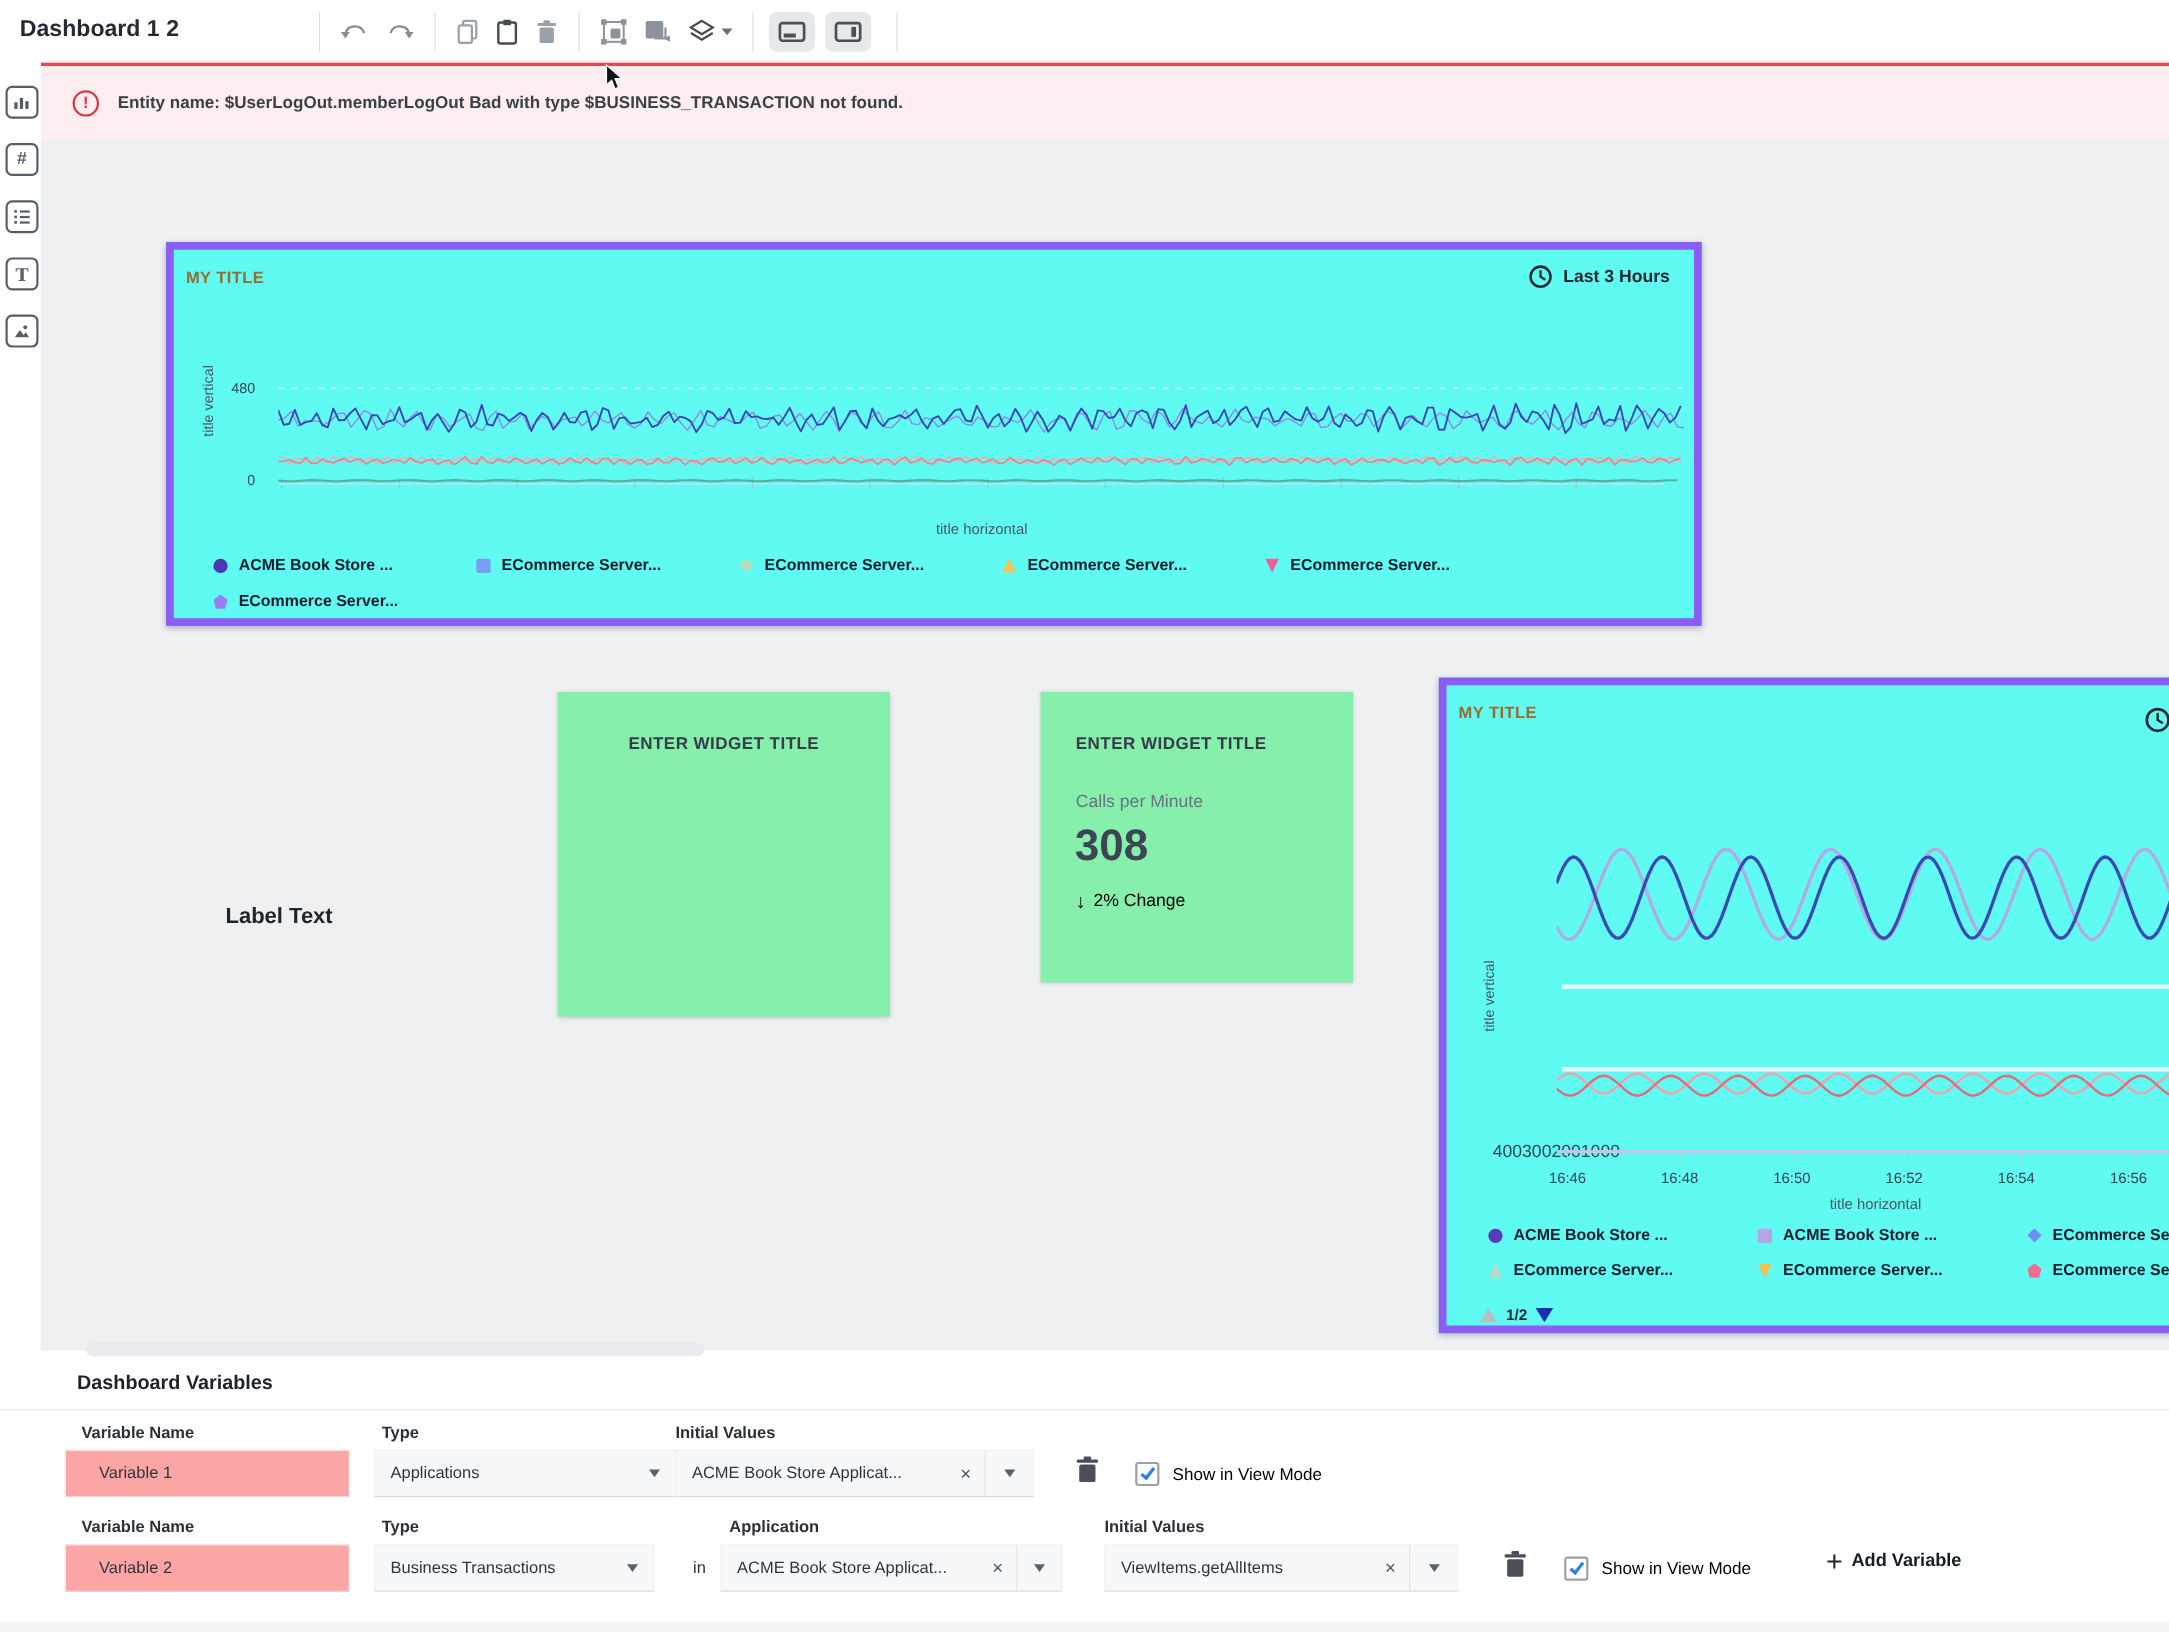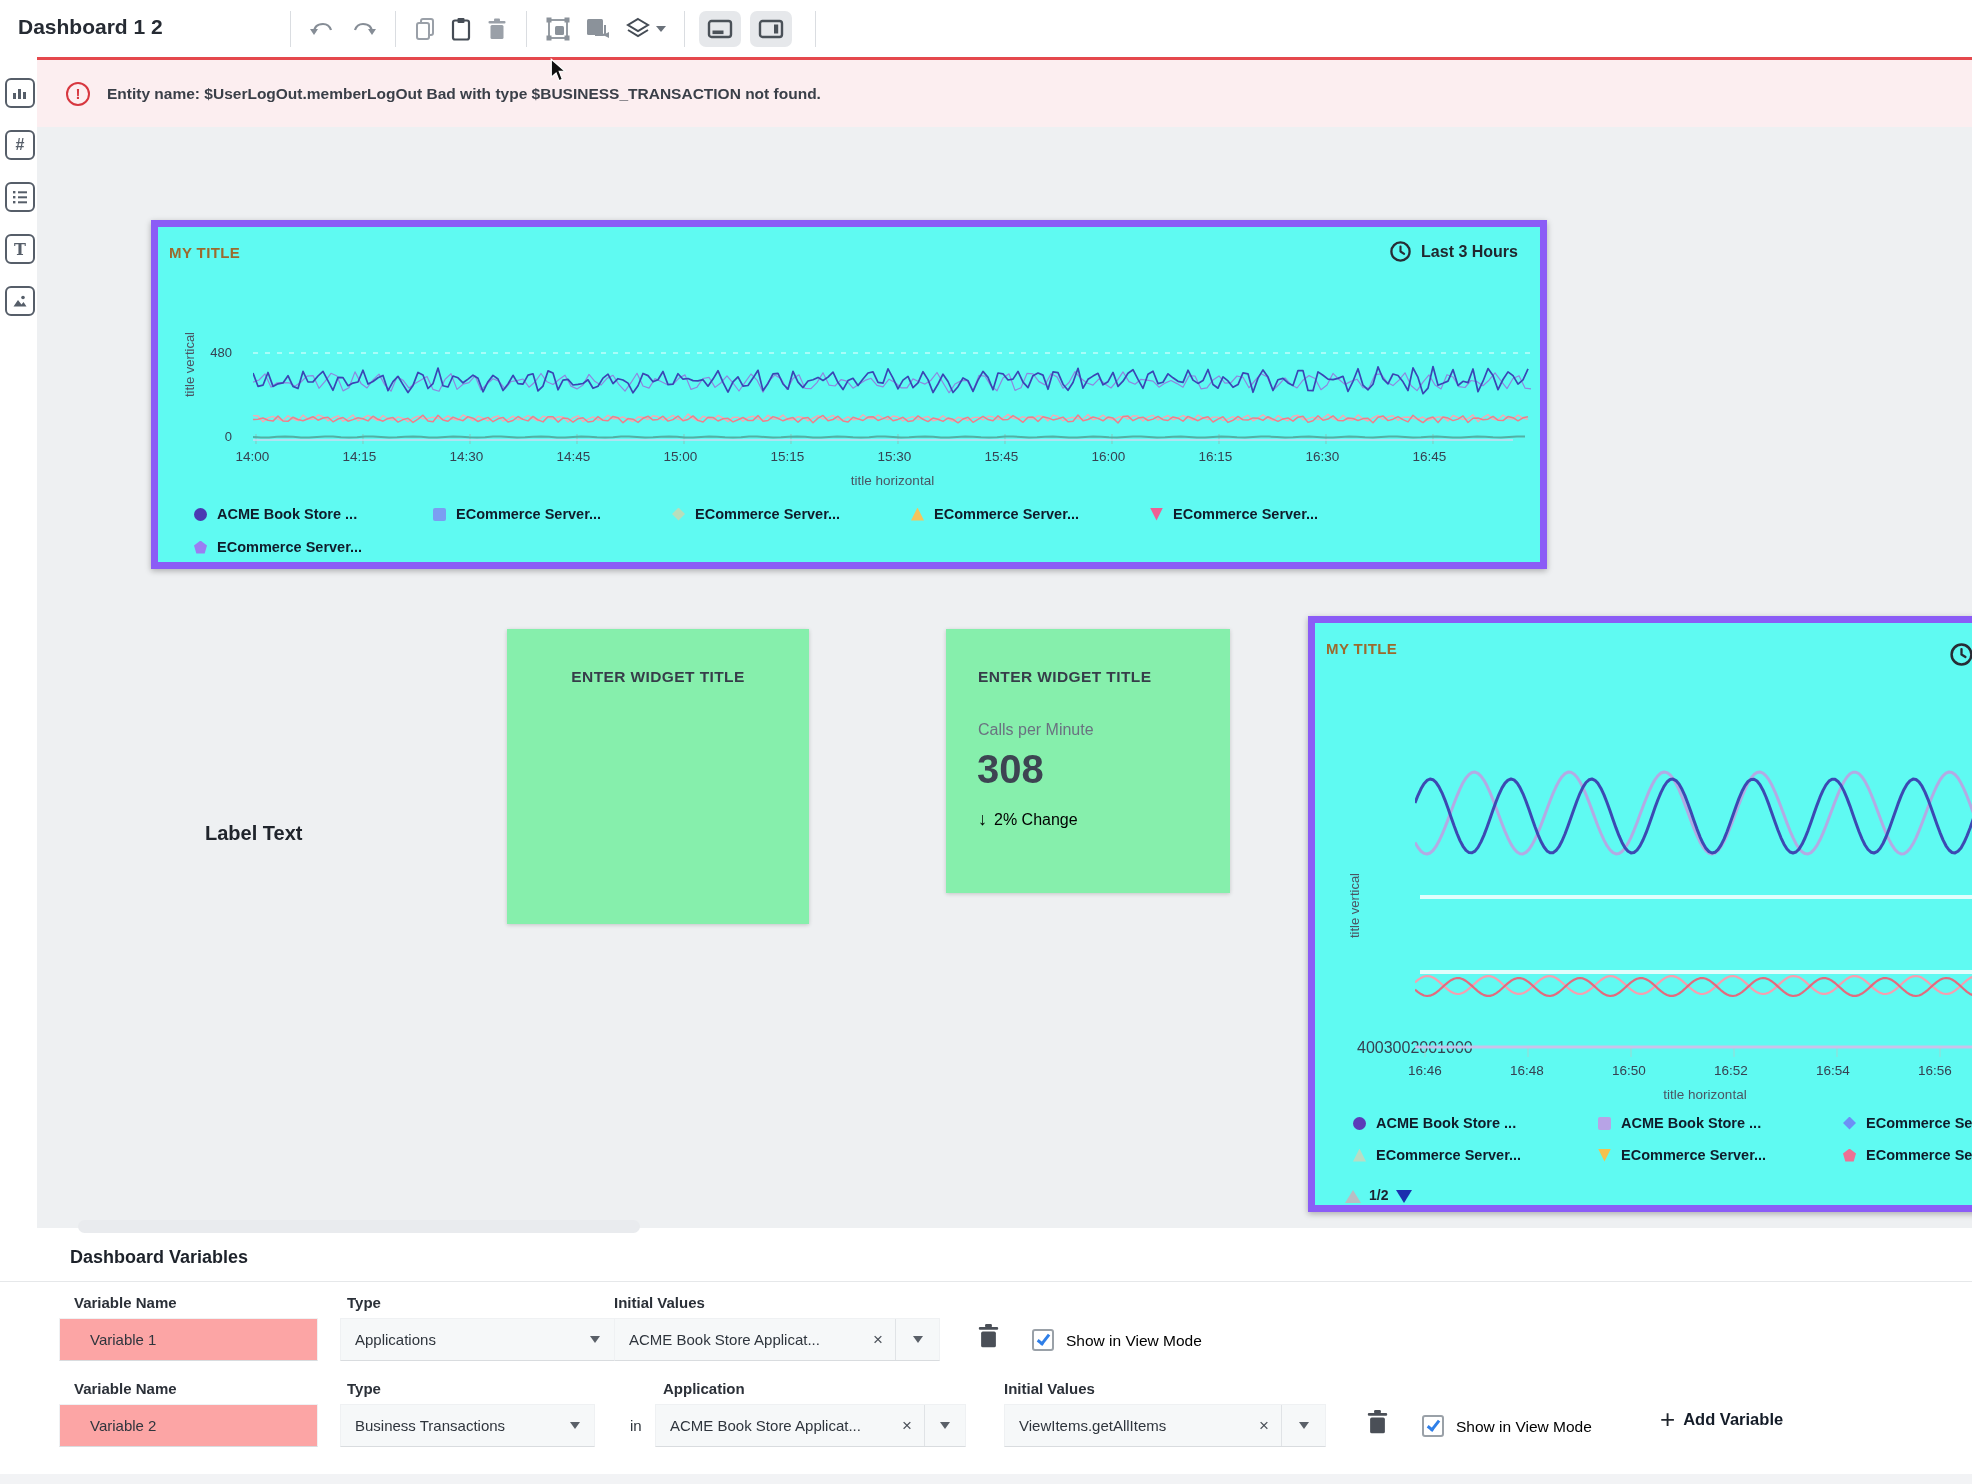--- a/index.html
+++ b/index.html
@@ -64,21 +64,21 @@
   .leg1 { left:36px; top:279px; grid-template-columns:repeat(5,239px); row-gap:17px; }
   .leg2 { left:38px; top:492px; grid-template-columns:repeat(3,245px); row-gap:16px; }
   .litem { display:flex; align-items:center; gap:10px; white-space:nowrap; font-size:14.5px; font-weight:bold; color:#101c2b; }
   .marker { width:13px; height:13px; flex:0 0 13px; display:inline-block; }
   .m-circle { border-radius:50%; }
   .m-square { border-radius:2px; }
   .m-diamond { clip-path:polygon(50% 0,100% 50%,50% 100%,0 50%); }
   .m-triangle-up { clip-path:polygon(50% 0,100% 100%,0 100%); }
   .m-triangle-down { clip-path:polygon(0 0,100% 0,50% 100%); }
   .m-pentagon { clip-path:polygon(50% 0,100% 38%,82% 100%,18% 100%,0 38%); }
-  .pager { position:absolute; left:30px; top:564px; display:flex; align-items:flex-end; gap:8px;
+  .pager { position:absolute; left:30px; top:564px; display:flex; align-items:center; gap:8px;
            font-size:14px; font-weight:bold; color:#1c2330; }
   .tri-up { width:0; height:0; border-left:8px solid transparent; border-right:8px solid transparent; border-bottom:13px solid #b9bec4; }
   .tri-down { width:0; height:0; border-left:8px solid transparent; border-right:8px solid transparent; border-top:13px solid #1b2fae; }
 
   
   .label-widget { position:absolute; left:205px; top:822px; font-size:20px; font-weight:bold; color:#20252c; }
   .whitew { position:absolute; background:#86efac; box-shadow:0 1px 4px rgba(0,0,0,.18); }
   .w-health { left:507px; top:629px; width:302px; height:295px; }
   .w-metric { left:946px; top:629px; width:284px; height:264px; }
   .cw-title { position:absolute; top:39px; left:0; right:0; text-align:center; font-size:15.5px; font-weight:bold;
@@ -273,34 +273,20 @@
           <line x1="1073" x2="1073" y1="97" y2="107" stroke="#86c7bf" stroke-width="1"></line>
           <line x1="1180" x2="1180" y1="97" y2="107" stroke="#86c7bf" stroke-width="1"></line>
         </g>
       <polyline points="0.0,103.0 20.0,103.0 40.0,103.0 60.0,103.0 80.0,103.0 100.0,103.0 120.0,103.0 140.0,103.0 160.0,103.0 180.0,103.0 200.0,103.0 220.0,103.0 240.0,103.0 260.0,103.0 280.0,103.0 300.0,103.0 320.0,103.0 340.0,103.0 360.0,103.0 380.0,103.0 400.0,103.0 420.0,103.0 440.0,103.0 460.0,103.0 480.0,103.0 500.0,103.0 520.0,103.0 540.0,103.0 560.0,103.0 580.0,103.0 600.0,103.0 620.0,103.0 640.0,103.0 660.0,103.0 680.0,103.0 700.0,103.0 720.0,103.0 740.0,103.0 760.0,103.0 780.0,103.0 800.0,103.0 820.0,103.0 840.0,103.0 860.0,103.0 880.0,103.0 900.0,103.0 920.0,103.0 940.0,103.0 960.0,103.0 980.0,103.0 1000.0,103.0 1020.0,103.0 1040.0,103.0 1060.0,103.0 1080.0,103.0 1100.0,103.0 1120.0,103.0 1140.0,103.0 1160.0,103.0 1180.0,103.0 1200.0,103.0 1220.0,103.0 1240.0,103.0 1260.0,103.0" fill="none" stroke="#cfd9f2" stroke-width="1.5" stroke-linejoin="round"></polyline>
       <polyline points="0.0,100.0 8.0,100.5 16.0,100.4 24.0,99.8 32.0,99.5 40.0,99.8 48.0,100.4 56.0,100.5 64.0,100.0 72.0,99.5 80.0,99.6 88.0,100.2 96.0,100.5 104.0,100.2 112.0,99.6 120.0,99.5 128.0,100.0 136.0,100.5 144.0,100.3 152.0,99.8 160.0,99.5 168.0,99.8 176.0,100.4 184.0,100.5 192.0,100.0 200.0,99.5 208.0,99.7 216.0,100.2 224.0,100.5 232.0,100.2 240.0,99.6 248.0,99.5 256.0,100.0 264.0,100.5 272.0,100.3 280.0,99.8 288.0,99.5 296.0,99.8 304.0,100.4 312.0,100.5 320.0,100.0 328.0,99.5 336.0,99.7 344.0,100.2 352.0,100.5 360.0,100.2 368.0,99.6 376.0,99.5 384.0,100.0 392.0,100.5 400.0,100.3 408.0,99.8 416.0,99.5 424.0,99.8 432.0,100.4 440.0,100.5 448.0,100.0 456.0,99.5 464.0,99.7 472.0,100.2 480.0,100.5 488.0,100.2 496.0,99.6 504.0,99.5 512.0,100.0 520.0,100.5 528.0,100.3 536.0,99.8 544.0,99.5 552.0,99.8 560.0,100.4 568.0,100.4 576.0,100.0 584.0,99.5 592.0,99.7 600.0,100.2 608.0,100.5 616.0,100.2 624.0,99.6 632.0,99.6 640.0,100.0 648.0,100.5 656.0,100.3 664.0,99.8 672.0,99.5 680.0,99.8 688.0,100.4 696.0,100.4 704.0,100.0 712.0,99.5 720.0,99.7 728.0,100.2 736.0,100.5 744.0,100.2 752.0,99.6 760.0,99.6 768.0,100.0 776.0,100.5 784.0,100.3 792.0,99.8 800.0,99.5 808.0,99.9 816.0,100.4 824.0,100.4 832.0,100.0 840.0,99.5 848.0,99.7 856.0,100.2 864.0,100.5 872.0,100.1 880.0,99.6 888.0,99.6 896.0,100.1 904.0,100.5 912.0,100.3 920.0,99.8 928.0,99.5 936.0,99.9 944.0,100.4 952.0,100.4 960.0,99.9 968.0,99.5 976.0,99.7 984.0,100.2 992.0,100.5 1000.0,100.1 1008.0,99.6 1016.0,99.6 1024.0,100.1 1032.0,100.5 1040.0,100.3 1048.0,99.8 1056.0,99.5 1064.0,99.9 1072.0,100.4 1080.0,100.4 1088.0,99.9 1096.0,99.5 1104.0,99.7 1112.0,100.2 1120.0,100.5 1128.0,100.1 1136.0,99.6 1144.0,99.6 1152.0,100.1 1160.0,100.5 1168.0,100.3 1176.0,99.7 1184.0,99.5 1192.0,99.9 1200.0,100.4 1208.0,100.4 1216.0,99.9 1224.0,99.5 1232.0,99.7 1240.0,100.3 1248.0,100.5 1256.0,100.1 1264.0,99.6 1272.0,99.6" fill="none" stroke="#52b0a4" stroke-width="2" stroke-linejoin="round"></polyline>
       <polyline points="0.0,45.2 6.0,43.0 12.0,36.9 18.0,50.2 24.0,45.8 30.0,45.6 36.0,45.8 42.0,49.2 48.0,45.0 54.0,39.1 60.0,38.6 66.0,51.3 72.0,44.3 78.0,36.3 84.0,39.0 90.0,53.9 96.0,50.7 102.0,34.9 108.0,46.4 114.0,51.0 120.0,42.9 126.0,37.1 132.0,48.1 138.0,54.2 144.0,39.8 150.0,43.2 156.0,51.1 162.0,46.5 168.0,42.9 174.0,39.5 180.0,52.4 186.0,54.3 192.0,42.4 198.0,36.7 204.0,52.4 210.0,47.2 216.0,45.7 222.0,38.8 228.0,52.9 234.0,47.0 240.0,41.7 246.0,44.3 252.0,51.8 258.0,44.5 264.0,43.7 270.0,42.0 276.0,50.2 282.0,45.0 288.0,36.5 294.0,44.8 300.0,47.5 306.0,42.5 312.0,38.2 318.0,49.1 324.0,51.9 330.0,47.9 336.0,37.4 342.0,44.6 348.0,48.1 354.0,41.4 360.0,38.3 366.0,47.7 372.0,54.2 378.0,45.7 384.0,36.3 390.0,49.0 396.0,51.1 402.0,41.6 408.0,44.5 414.0,47.5 420.0,47.3 426.0,41.1 432.0,37.9 438.0,52.4 444.0,50.2 450.0,41.5 456.0,40.3 462.0,50.4 468.0,45.7 474.0,38.9 480.0,46.0 486.0,54.0 492.0,45.3 498.0,37.0 504.0,43.1 510.0,55.2 516.0,43.9 522.0,37.9 528.0,41.8 534.0,52.5 540.0,41.5 546.0,37.8 552.0,51.5 558.0,51.7 564.0,45.6 570.0,35.7 576.0,48.1 582.0,49.0 588.0,42.7 594.0,44.2 600.0,51.2 606.0,47.3 612.0,43.4 618.0,41.3 624.0,48.4 630.0,49.8 636.0,42.2 642.0,45.5 648.0,50.8 654.0,50.9 660.0,41.9 666.0,44.7 672.0,47.1 678.0,43.2 684.0,35.5 690.0,45.7 696.0,55.8 702.0,47.0 708.0,43.8 714.0,43.4 720.0,54.0 726.0,38.4 732.0,39.2 738.0,48.9 744.0,53.8 750.0,41.0 756.0,36.8 762.0,53.4 768.0,50.7 774.0,36.4 780.0,36.8 786.0,44.6 792.0,47.9 798.0,36.7 804.0,39.9 810.0,51.2 816.0,45.5 822.0,34.6 828.0,41.6 834.0,46.0 840.0,48.1 846.0,41.8 852.0,47.0 858.0,51.0 864.0,43.8 870.0,34.9 876.0,44.6 882.0,47.2 888.0,42.3 894.0,43.2 900.0,44.1 906.0,50.2 912.0,46.1 918.0,43.5 924.0,46.6 930.0,50.3 936.0,38.9 942.0,39.0 948.0,51.8 954.0,50.9 960.0,42.9 966.0,38.9 972.0,46.1 978.0,45.7 984.0,39.0 990.0,40.3 996.0,50.8 1002.0,43.5 1008.0,36.7 1014.0,39.6 1020.0,53.2 1026.0,47.5 1032.0,40.9 1038.0,47.6 1044.0,51.0 1050.0,43.2 1056.0,38.6 1062.0,41.5 1068.0,52.7 1074.0,48.1 1080.0,36.4 1086.0,42.5 1092.0,47.4 1098.0,44.4 1104.0,42.2 1110.0,50.7 1116.0,51.0 1122.0,37.7 1128.0,36.9 1134.0,45.2 1140.0,48.6 1146.0,43.1 1152.0,35.8 1158.0,48.5 1164.0,53.6 1170.0,45.2 1176.0,37.9 1182.0,48.0 1188.0,51.9 1194.0,37.7 1200.0,40.0 1206.0,49.6 1212.0,50.5 1218.0,43.5 1224.0,44.7 1230.0,48.7 1236.0,43.2 1242.0,35.8 1248.0,43.9 1254.0,51.6 1260.0,41.5 1266.0,38.7 1272.0,51.1 1278.0,51.9" fill="none" stroke="#8f86e0" stroke-width="1.2" stroke-linejoin="round"></polyline>
       <polyline points="0.0,36.0 5.0,49.3 10.0,48.2 15.0,35.5 20.0,49.4 25.0,46.8 30.0,45.9 35.0,38.7 40.0,49.4 45.0,51.5 50.0,34.4 55.0,45.0 60.0,44.9 65.0,39.0 70.0,34.3 75.0,43.8 80.0,53.3 85.0,40.4 90.0,40.6 95.0,48.7 100.0,46.1 105.0,45.0 110.0,33.2 115.0,47.0 120.0,44.5 125.0,40.7 130.0,38.4 135.0,53.7 140.0,44.6 145.0,39.3 150.0,47.6 155.0,55.5 160.0,48.4 165.0,35.4 170.0,38.0 175.0,51.5 180.0,46.6 185.0,31.1 190.0,48.7 195.0,50.0 200.0,39.0 205.0,40.8 210.0,45.8 215.0,42.1 220.0,38.2 225.0,41.3 230.0,54.8 235.0,44.7 240.0,38.4 245.0,42.0 250.0,53.5 255.0,47.0 260.0,38.3 265.0,46.6 270.0,47.2 275.0,38.1 280.0,36.8 285.0,53.9 290.0,49.1 295.0,33.9 300.0,36.0 305.0,52.8 310.0,43.1 315.0,42.4 320.0,48.0 325.0,47.4 330.0,46.5 335.0,42.8 340.0,51.3 345.0,49.2 350.0,41.1 355.0,37.2 360.0,46.7 365.0,41.7 370.0,43.0 375.0,46.1 380.0,55.8 385.0,48.8 390.0,36.5 395.0,38.6 400.0,44.8 405.0,42.8 410.0,34.5 415.0,47.6 420.0,47.2 425.0,36.7 430.0,42.2 435.0,41.5 440.0,43.6 445.0,43.9 450.0,42.7 455.0,49.2 460.0,42.1 465.0,33.7 470.0,45.4 475.0,55.1 480.0,44.9 485.0,39.8 490.0,49.2 495.0,48.5 500.0,41.1 505.0,33.3 510.0,53.6 515.0,46.4 520.0,36.8 525.0,36.4 530.0,47.0 535.0,52.2 540.0,34.3 545.0,45.2 550.0,50.6 555.0,44.0 560.0,42.7 565.0,40.4 570.0,43.5 575.0,40.1 580.0,35.1 585.0,45.6 590.0,52.6 595.0,43.6 600.0,41.3 605.0,48.5 610.0,42.0 615.0,36.0 620.0,34.9 625.0,45.3 630.0,46.2 635.0,31.8 640.0,41.1 645.0,51.8 650.0,43.1 655.0,39.4 660.0,50.6 665.0,45.8 670.0,34.7 675.0,42.6 680.0,55.5 685.0,47.0 690.0,37.2 695.0,44.5 700.0,55.5 705.0,49.7 710.0,41.0 715.0,43.7 720.0,54.4 725.0,43.2 730.0,34.4 735.0,40.4 740.0,52.8 745.0,36.0 750.0,36.8 755.0,43.0 760.0,42.1 765.0,34.4 770.0,45.2 775.0,50.6 780.0,38.7 785.0,36.0 790.0,38.1 795.0,52.3 800.0,34.9 805.0,35.6 810.0,47.2 815.0,53.3 820.0,45.5 825.0,31.3 830.0,51.2 835.0,42.3 840.0,39.1 845.0,36.3 850.0,47.8 855.0,44.7 860.0,35.4 865.0,49.4 870.0,44.2 875.0,36.2 880.0,32.7 885.0,42.4 890.0,51.3 895.0,37.3 900.0,34.2 905.0,46.6 910.0,45.3 915.0,36.8 920.0,40.8 925.0,44.3 930.0,45.4 935.0,33.2 940.0,43.1 945.0,46.4 950.0,43.6 955.0,32.5 960.0,47.5 965.0,51.2 970.0,39.9 975.0,43.9 980.0,50.3 985.0,47.6 990.0,35.9 995.0,36.8 1000.0,55.3 1005.0,41.1 1010.0,32.9 1015.0,40.0 1020.0,53.5 1025.0,42.7 1030.0,41.4 1035.0,45.9 1040.0,48.6 1045.0,33.6 1050.0,33.6 1055.0,53.5 1060.0,53.7 1065.0,34.9 1070.0,38.3 1075.0,42.1 1080.0,42.6 1085.0,41.4 1090.0,39.3 1095.0,54.5 1100.0,44.3 1105.0,31.7 1110.0,48.2 1115.0,52.8 1120.0,47.3 1125.0,29.9 1130.0,41.9 1135.0,46.8 1140.0,37.0 1145.0,38.5 1150.0,44.8 1155.0,53.5 1160.0,30.9 1165.0,40.4 1170.0,56.7 1175.0,51.1 1180.0,29.5 1185.0,48.3 1190.0,46.3 1195.0,44.1 1200.0,32.6 1205.0,48.5 1210.0,44.3 1215.0,45.6 1220.0,32.0 1225.0,54.7 1230.0,44.2 1235.0,31.6 1240.0,38.6 1245.0,52.6 1250.0,42.5 1255.0,34.9 1260.0,38.6 1265.0,47.1 1270.0,42.9 1275.0,31.9" fill="none" stroke="#3a45b4" stroke-width="1.7" stroke-linejoin="round"></polyline>
       <polyline points="0.0,78.6 5.0,79.0 10.0,84.7 15.0,80.9 20.0,79.4 25.0,82.2 30.0,83.5 35.0,78.7 40.0,82.2 45.0,83.7 50.0,78.1 55.0,82.1 60.0,82.3 65.0,78.0 70.0,79.6 75.0,83.8 80.0,80.8 85.0,78.8 90.0,84.2 95.0,81.8 100.0,78.0 105.0,83.9 110.0,81.1 115.0,78.4 120.0,81.3 125.0,83.5 130.0,78.5 135.0,82.0 140.0,83.1 145.0,79.9 150.0,81.3 155.0,84.7 160.0,81.2 165.0,79.1 170.0,81.9 175.0,81.4 180.0,80.1 185.0,81.6 190.0,82.2 195.0,78.9 200.0,82.3 205.0,83.1 210.0,78.0 215.0,80.3 220.0,83.7 225.0,79.2 230.0,81.2 235.0,83.8 240.0,80.5 245.0,78.8 250.0,84.1 255.0,82.3 260.0,79.1 265.0,82.8 270.0,81.5 275.0,78.5 280.0,81.7 285.0,83.8 290.0,79.2 295.0,80.6 300.0,82.2 305.0,79.8 310.0,80.0 315.0,84.9 320.0,80.8 325.0,78.8 330.0,84.5 335.0,82.2 340.0,79.8 345.0,83.0 350.0,82.3 355.0,78.3 360.0,81.8 365.0,81.5 370.0,79.9 375.0,82.4 380.0,84.5 385.0,80.0 390.0,80.3 395.0,82.5 400.0,78.7 405.0,79.7 410.0,83.0 415.0,81.2 420.0,78.4 425.0,82.4 430.0,82.7 435.0,77.1 440.0,81.4 445.0,84.0 450.0,79.2 455.0,81.2 460.0,82.6 465.0,78.5 470.0,80.9 475.0,84.6 480.0,80.4 485.0,80.2 490.0,84.3 495.0,80.5 500.0,79.2 505.0,82.1 510.0,82.9 515.0,78.2 520.0,82.1 525.0,81.9 530.0,78.1 535.0,82.8 540.0,82.7 545.0,79.7 550.0,80.5 555.0,83.8 560.0,81.2 565.0,78.6 570.0,82.1 575.0,80.7 580.0,78.4 585.0,82.7 590.0,82.6 595.0,79.8 600.0,82.8 605.0,82.4 610.0,77.7 615.0,81.3 620.0,81.7 625.0,78.0 630.0,81.1 635.0,82.6 640.0,79.0 645.0,80.0 650.0,84.0 655.0,81.2 660.0,79.7 665.0,82.5 670.0,80.8 675.0,79.4 680.0,83.8 685.0,82.6 690.0,78.7 695.0,82.2 700.0,84.3 705.0,80.2 710.0,81.5 715.0,83.5 720.0,80.6 725.0,80.1 730.0,83.0 735.0,79.3 740.0,79.8 745.0,82.5 750.0,81.2 755.0,77.4 760.0,81.4 765.0,81.9 770.0,79.6 775.0,81.7 780.0,81.9 785.0,78.9 790.0,79.5 795.0,83.9 800.0,78.1 805.0,79.5 810.0,83.8 815.0,81.4 820.0,80.3 825.0,81.8 830.0,82.1 835.0,77.5 840.0,82.9 845.0,81.6 850.0,78.2 855.0,81.5 860.0,82.9 865.0,80.3 870.0,79.4 875.0,82.2 880.0,78.8 885.0,79.1 890.0,83.9 895.0,79.9 900.0,78.3 905.0,82.9 910.0,80.8 915.0,78.5 920.0,82.8 925.0,81.2 930.0,78.5 935.0,81.0 940.0,83.2 945.0,78.1 950.0,80.9 955.0,82.6 960.0,80.1 965.0,80.1 970.0,83.5 975.0,81.8 980.0,79.7 985.0,83.1 990.0,80.9 995.0,78.1 1000.0,83.9 1005.0,81.2 1010.0,77.8 1015.0,81.4 1020.0,83.7 1025.0,78.7 1030.0,81.9 1035.0,83.8 1040.0,79.2 1045.0,78.3 1050.0,82.8 1055.0,81.7 1060.0,80.2 1065.0,82.5 1070.0,81.2 1075.0,77.2 1080.0,81.8 1085.0,83.2 1090.0,78.2 1095.0,82.7 1100.0,83.0 1105.0,77.9 1110.0,81.8 1115.0,84.0 1120.0,80.7 1125.0,78.4 1130.0,82.5 1135.0,79.8 1140.0,78.8 1145.0,83.3 1150.0,80.4 1155.0,80.0 1160.0,81.4 1165.0,82.1 1170.0,80.0 1175.0,83.3 1180.0,81.5 1185.0,79.9 1190.0,80.1 1195.0,83.9 1200.0,78.5 1205.0,80.5 1210.0,82.5 1215.0,81.6 1220.0,77.9 1225.0,84.7 1230.0,80.5 1235.0,77.5 1240.0,82.4 1245.0,82.7 1250.0,78.0 1255.0,81.6 1260.0,82.0 1265.0,78.1 1270.0,81.1 1275.0,82.4" fill="none" stroke="#f7a8b2" stroke-width="1.4" stroke-linejoin="round"></polyline>
       <polyline points="0.0,82.6 5.0,82.3 10.0,81.0 15.0,83.3 20.0,84.1 25.0,79.0 30.0,84.0 35.0,84.3 40.0,80.2 45.0,82.5 50.0,83.8 55.0,81.7 60.0,79.7 65.0,83.2 70.0,81.0 75.0,80.3 80.0,84.8 85.0,82.0 90.0,80.5 95.0,84.2 100.0,82.6 105.0,80.7 110.0,81.7 115.0,83.9 120.0,79.2 125.0,82.3 130.0,84.2 135.0,81.4 140.0,80.6 145.0,85.1 150.0,82.6 155.0,81.2 160.0,85.4 165.0,82.2 170.0,78.2 175.0,83.9 180.0,84.7 185.0,78.3 190.0,83.0 195.0,84.3 200.0,80.1 205.0,82.1 210.0,83.7 215.0,79.6 220.0,81.2 225.0,84.5 230.0,82.3 235.0,80.4 240.0,84.7 245.0,81.8 250.0,80.4 255.0,85.0 260.0,83.5 265.0,79.5 270.0,82.4 275.0,83.9 280.0,79.4 285.0,82.9 290.0,84.9 295.0,79.8 300.0,79.8 305.0,85.1 310.0,81.1 315.0,81.5 320.0,85.2 325.0,81.7 330.0,80.8 335.0,85.0 340.0,84.2 345.0,79.6 350.0,83.3 355.0,83.7 360.0,79.4 365.0,80.7 370.0,85.7 375.0,81.6 380.0,82.2 385.0,85.4 390.0,81.3 395.0,79.2 400.0,83.1 405.0,82.4 410.0,79.2 415.0,84.1 420.0,82.6 425.0,79.0 430.0,83.8 435.0,82.5 440.0,78.9 445.0,83.4 450.0,85.0 455.0,80.2 460.0,80.4 465.0,84.0 470.0,81.7 475.0,81.3 480.0,84.9 485.0,82.8 490.0,80.5 495.0,83.5 500.0,83.4 505.0,78.6 510.0,84.2 515.0,83.5 520.0,79.6 525.0,81.3 530.0,83.8 535.0,81.7 540.0,80.6 545.0,85.2 550.0,81.2 555.0,80.5 560.0,85.7 565.0,81.1 570.0,78.4 575.0,83.8 580.0,82.5 585.0,79.2 590.0,83.9 595.0,85.0 600.0,80.2 605.0,81.9 610.0,83.5 615.0,80.1 620.0,79.7 625.0,83.5 630.0,81.6 635.0,79.4 640.0,83.7 645.0,82.4 650.0,80.3 655.0,84.4 660.0,83.7 665.0,78.9 670.0,82.3 675.0,84.6 680.0,81.1 685.0,82.2 690.0,84.4 695.0,81.0 700.0,82.3 705.0,85.8 710.0,82.0 715.0,80.3 720.0,85.3 725.0,82.4 730.0,79.3 735.0,82.6 740.0,83.7 745.0,78.9 750.0,82.8 755.0,82.5 760.0,78.6 765.0,81.6 770.0,85.3 775.0,80.3 780.0,80.0 785.0,84.5 790.0,79.8 795.0,80.9 800.0,82.9 805.0,81.7 810.0,80.1 815.0,84.8 820.0,84.2 825.0,78.1 830.0,83.8 835.0,82.5 840.0,80.0 845.0,81.4 850.0,83.8 855.0,80.1 860.0,81.1 865.0,86.0 870.0,79.6 875.0,79.1 880.0,83.7 885.0,81.1 890.0,80.2 895.0,83.5 900.0,82.1 905.0,79.3 910.0,82.7 915.0,83.5 920.0,79.9 925.0,81.2 930.0,84.2 935.0,79.4 940.0,81.5 945.0,83.7 950.0,81.0 955.0,79.7 960.0,85.0 965.0,82.1 970.0,79.8 975.0,85.4 980.0,83.3 985.0,79.4 990.0,82.8 995.0,83.1 1000.0,80.9 1005.0,81.3 1010.0,83.4 1015.0,79.7 1020.0,82.1 1025.0,84.4 1030.0,81.9 1035.0,80.9 1040.0,84.2 1045.0,80.2 1050.0,79.2 1055.0,85.4 1060.0,83.7 1065.0,78.8 1070.0,83.3 1075.0,82.1 1080.0,78.8 1085.0,83.4 1090.0,83.8 1095.0,81.0 1100.0,81.5 1105.0,83.5 1110.0,81.6 1115.0,81.2 1120.0,85.8 1125.0,80.2 1130.0,78.9 1135.0,83.6 1140.0,82.2 1145.0,79.6 1150.0,82.6 1155.0,84.9 1160.0,78.3 1165.0,82.5 1170.0,85.6 1175.0,81.4 1180.0,80.1 1185.0,85.6 1190.0,79.9 1195.0,81.1 1200.0,83.6 1205.0,82.1 1210.0,78.9 1215.0,85.5 1220.0,81.3 1225.0,81.0 1230.0,82.7 1235.0,82.2 1240.0,79.3 1245.0,83.2 1250.0,83.6 1255.0,79.6 1260.0,80.7 1265.0,83.8 1270.0,80.8 1275.0,79.7" fill="none" stroke="#ef7f8b" stroke-width="1.5" stroke-linejoin="round"></polyline>
     </svg>
-    <div class="xticks xticks1">
-        <span>14:00</span>
-        <span>14:15</span>
-        <span>14:30</span>
-        <span>14:45</span>
-        <span>15:00</span>
-        <span>15:15</span>
-        <span>15:30</span>
-        <span>15:45</span>
-        <span>16:00</span>
-        <span>16:15</span>
-        <span>16:30</span>
-        <span>16:45</span>
-      </div>
     <div class="xlab xlab1">title horizontal</div>
     <div class="legend leg1">
       <div class="litem">
           <span class="marker m-circle" style="background: rgb(74, 58, 178);"></span>
           <span>ACME Book Store ...</span>
         </div>
       <div class="litem">
           <span class="marker m-square" style="background: rgb(123, 157, 242);"></span>
           <span>ECommerce Server...</span>
         </div>

